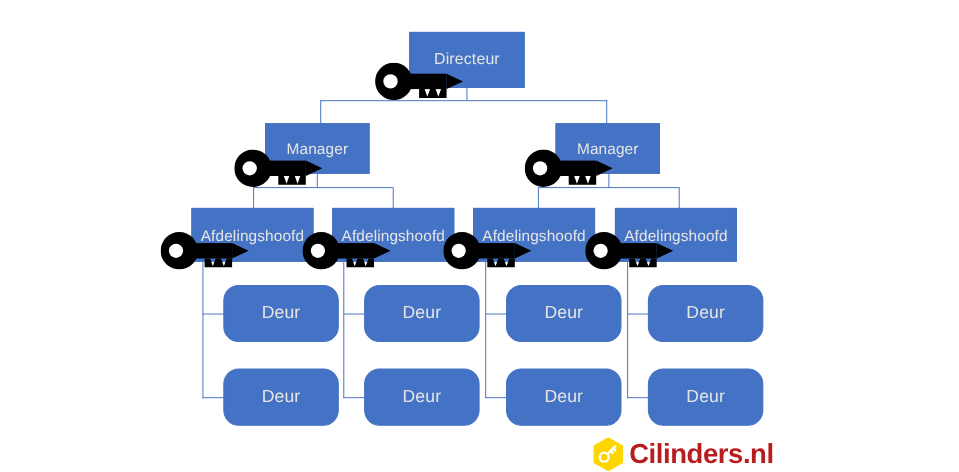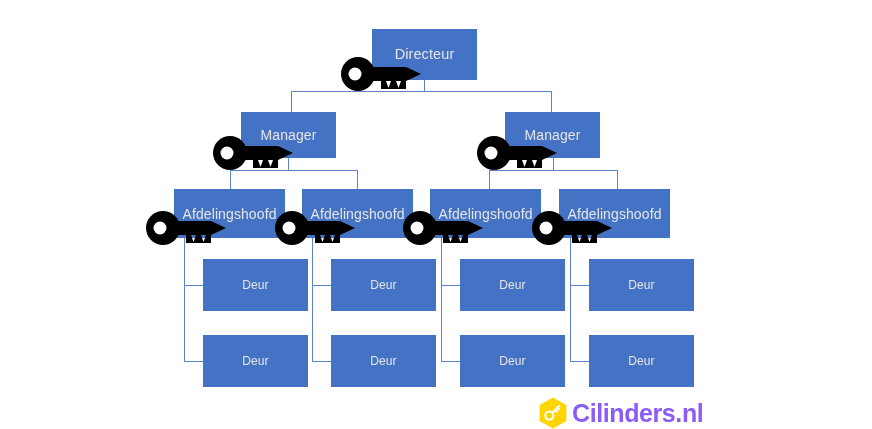--- a/index.html
+++ b/index.html
@@ -27,21 +27,21 @@
     align-items: center;
     justify-content: center;
     font-size: 14px;
     font-family: "Liberation Sans", sans-serif;
     letter-spacing: 0.1px;
     line-height: 1;
     z-index: 2;
   }
   .node.lvl1 { font-size: 14.5px; }
   .node.lvl3 { font-size: 14px; }
-  .node.leaf { font-size: 12px; }
+  .node.leaf { font-size: 16px; border-radius: 14px; }
 
   .conn {
     position: absolute;
     background: #5B83C8;
     z-index: 1;
   }
   .conn.h { height: 1.4px; }
   .conn.v { width: 1.4px; }
 
   .keyicon {
@@ -61,21 +61,21 @@
   #logo .hexwrap {
     width: 34px;
     height: 34px;
     position: relative;
     flex: 0 0 auto;
   }
   #logo .logotext {
     font-family: "Liberation Sans", sans-serif;
     font-weight: bold;
     font-size: 25px;
-    color: #8b5cf6;
+    color: #b91c1c;
     letter-spacing: -0.4px;
     margin-left: 2px;
     white-space: nowrap;
   }
 </style>
 </head>
 <body>
 
 <div id="canvas">
 

